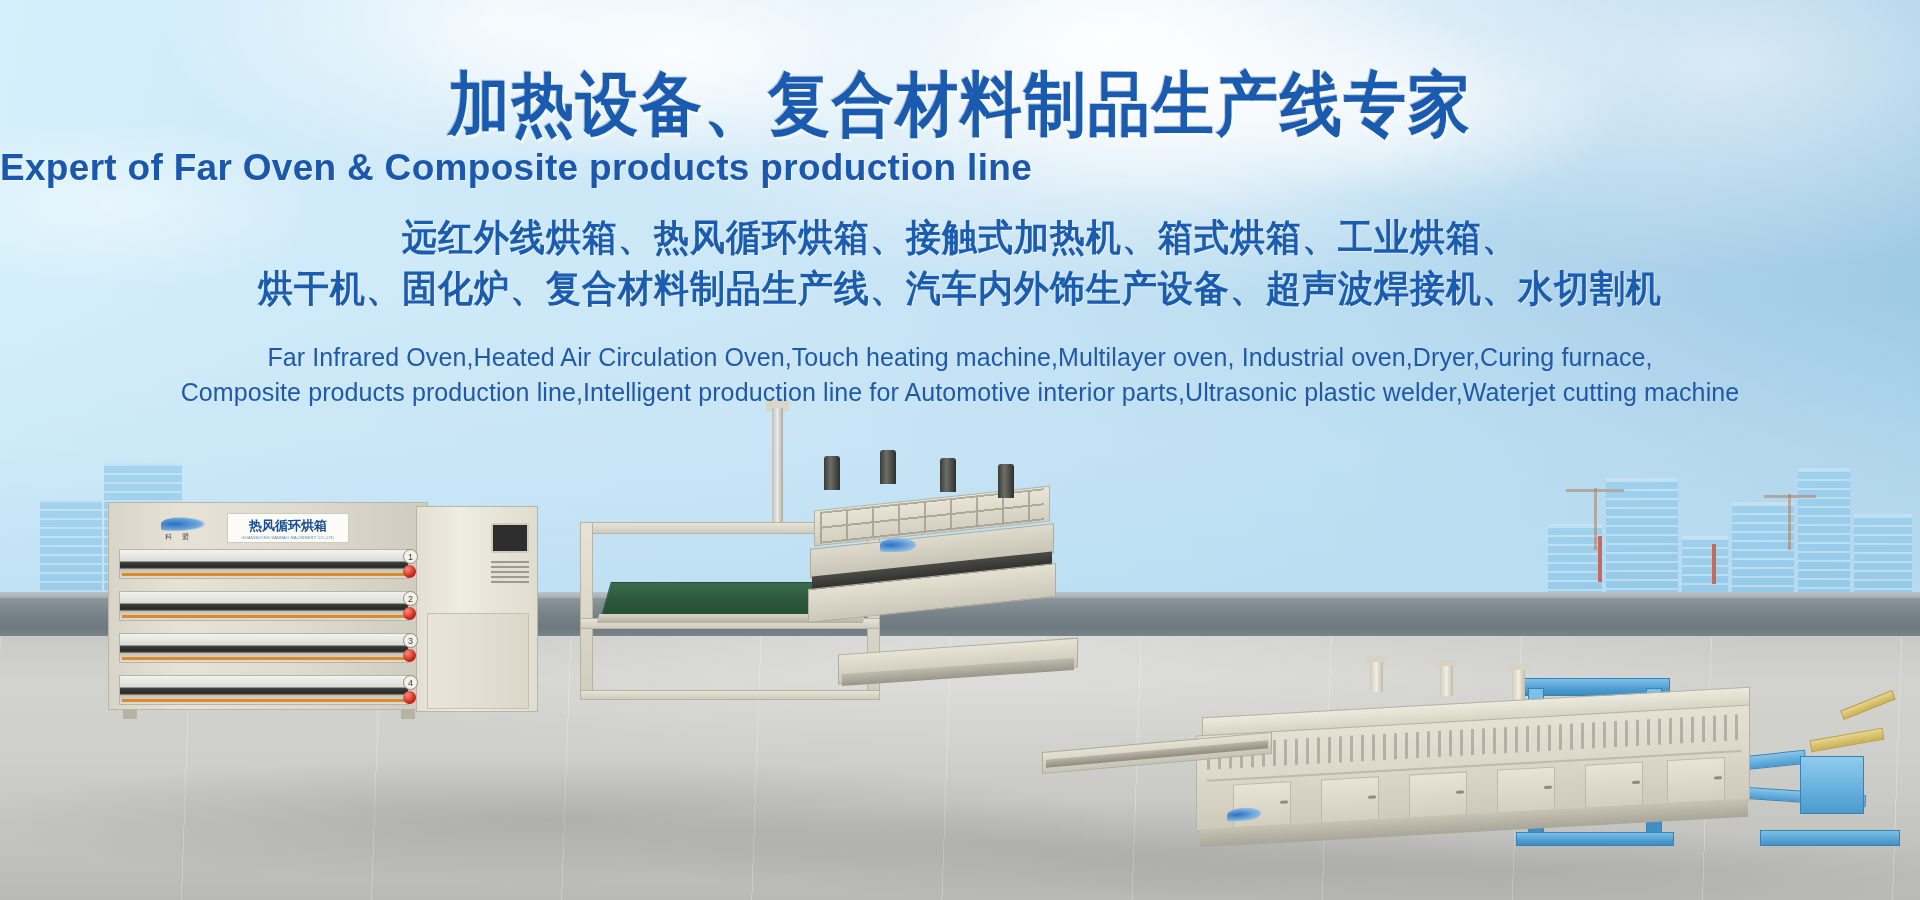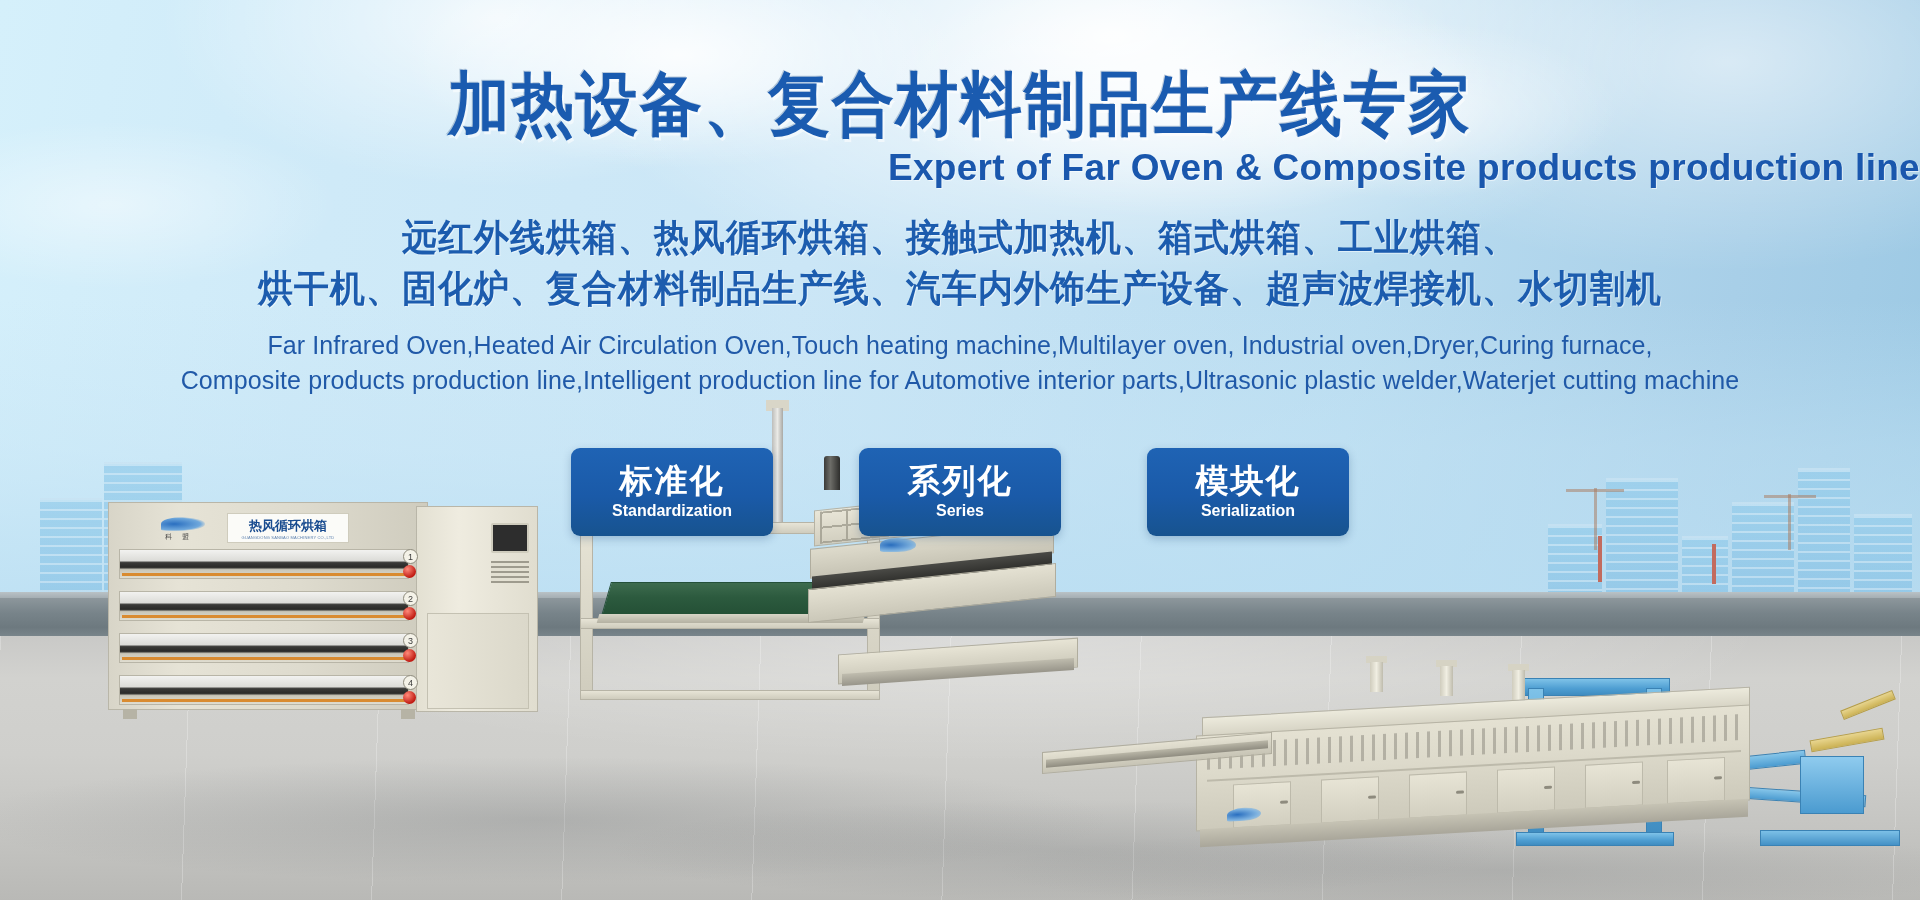--- a/index.html
+++ b/index.html
@@ -91,21 +91,21 @@
     letter-spacing:2px;
     color:#1a5bb0;
     font-family:"DejaVu Sans","Liberation Sans",sans-serif;
     text-shadow:
       2px 2px 0 rgba(255,255,255,0.55),
       -1px -1px 0 rgba(12,60,120,0.25);
     transform:scaleY(1.12);
     transform-origin:center top;
   }
   .headline-en {
-    text-align:right;
+    text-align:left;
     margin-top:14px;
     font-size:37px;
     font-weight:bold;
     letter-spacing:0.3px;
     color:#1a57ad;
     font-family:"Liberation Sans",sans-serif;
     text-shadow:1px 1px 0 rgba(255,255,255,0.55);
   }
 
   .sub-cn {
@@ -115,21 +115,21 @@
     line-height:1.38;
     font-weight:bold;
     color:#1c5cae;
     letter-spacing:1px;
     font-family:"DejaVu Sans","Liberation Sans",sans-serif;
     text-shadow:1px 1px 0 rgba(255,255,255,0.5);
     transform:scaleY(1.06);
   }
   .sub-en {
     text-align:center;
-    margin-top:16px;
+    margin-top:28px;
     font-size:25px;
     line-height:1.42;
     color:#2059a8;
     font-family:"Liberation Sans",sans-serif;
     letter-spacing:0.1px;
   }
 
   
   .badges {
     position:absolute; left:0; top:448px; width:1920px;
@@ -520,28 +520,14 @@
     <div class="sub-cn">
       <div>远红外线烘箱、热风循环烘箱、接触式加热机、箱式烘箱、工业烘箱、</div>
       <div>烘干机、固化炉、复合材料制品生产线、汽车内外饰生产设备、超声波焊接机、水切割机</div>
     </div>
     <div class="sub-en">
       <div>Far Infrared Oven,Heated Air Circulation Oven,Touch heating machine,Multilayer oven, Industrial oven,Dryer,Curing furnace,</div>
       <div>Composite products production line,Intelligent production line for Automotive interior parts,Ultrasonic plastic welder,Waterjet cutting machine</div>
     </div>
   </div>
 
-  <div class="badges">
-    <div class="badge">
-      <div class="badge-cn">标准化</div>
-      <div class="badge-en">Standardization</div>
-    </div>
-    <div class="badge">
-      <div class="badge-cn">系列化</div>
-      <div class="badge-en">Series</div>
-    </div>
-    <div class="badge">
-      <div class="badge-cn">模块化</div>
-      <div class="badge-en">Serialization</div>
-    </div>
-  </div>
 
 </div>
 
 </body></html>

